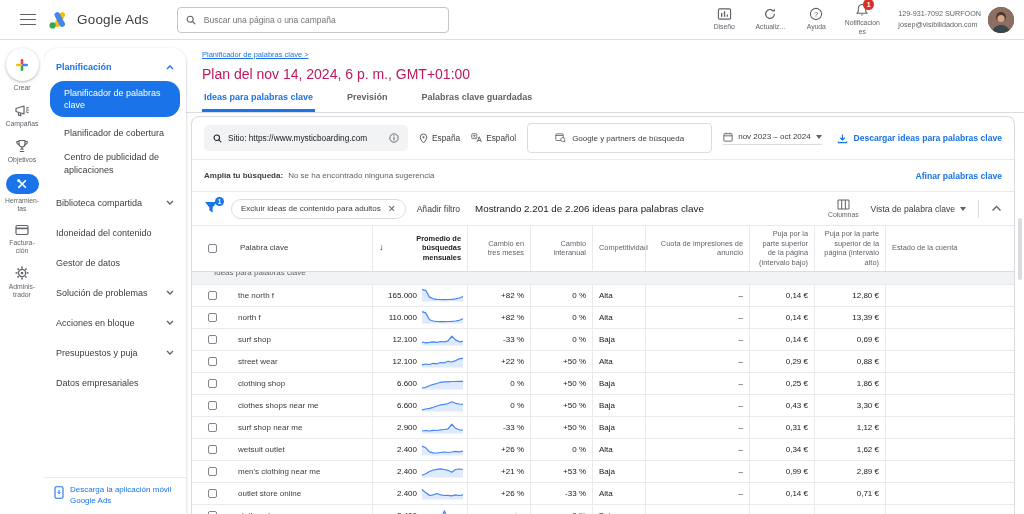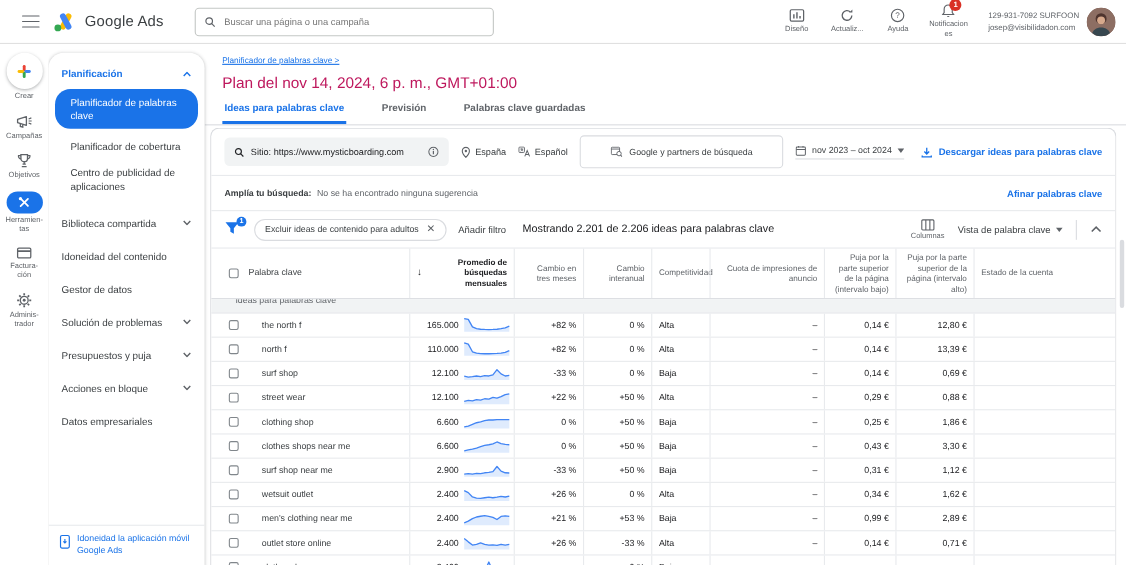--- a/index.html
+++ b/index.html
@@ -75,21 +75,21 @@
   .tbr-right{margin-left:auto;display:flex;align-items:center;gap:12px;}
   .col-stack{display:flex;flex-direction:column;align-items:center;gap:1px;font-size:6.8px;color:#5f6368;cursor:pointer;}
   .view-ctl{display:flex;align-items:center;gap:5px;font-size:8.6px;color:#3c4043;cursor:pointer;}
   .vsep{width:1px;height:18px;background:#dadce0;}
 
   .grid{display:grid;grid-template-columns:180px 95px 63px 62px 53px 104px 65px 71px 1fr;}
   .thead{border-top:1px solid #e8eaed;border-bottom:1px solid #dadce0;min-height:34px;font-size:7.4px;color:#5f6368;}
   .th{display:flex;align-items:center;justify-content:flex-end;text-align:right;padding:3px 6px;border-left:1px solid #e8eaed;line-height:1.3;height:100%;}
   .th.no-b{border-left:none;}
   .th.left{justify-content:flex-start;text-align:left;}
-  .th.kwh{gap:9px;padding-left:16px;font-size:8px;color:#3c4043;}
+  .th.kwh{gap:23px;padding-left:16px;font-size:8px;color:#3c4043;}
   .th.avgh{font-weight:700;color:#202124;gap:4px;}
   .sort-arrow{font-size:9px;color:#202124;font-weight:400;}
 
   .checkbox{width:9px;height:9px;border:1px solid #80868b;border-radius:2px;background:#fff;flex:none;cursor:pointer;}
 
   .section-row{height:13px;background:#f1f3f4;border-bottom:1px solid #e8eaed;position:relative;overflow:hidden;font-size:8px;color:#5f6368;}
   .section-row span{position:absolute;top:-4px;left:22px;}
 
   .row{height:22px;border-bottom:1px solid #e8eaed;font-size:8px;color:#3c4043;}
   .cell{display:flex;align-items:center;justify-content:flex-end;padding:0 6px;border-left:1px solid #e8eaed;height:100%;color:#202124;}
@@ -265,41 +265,41 @@
   <div class="side-group">
     <span>Gestor de datos</span>
   </div>
   <div class="side-group">
     <span>Solución de problemas</span>
     <svg width="8" height="5" viewBox="0 0 8 5">
         <path d="M1 1l3 3 3-3" fill="none" stroke="#5f6368" stroke-width="1.3"></path>
       </svg>
   </div>
   <div class="side-group">
-    <span>Presupuestos y puja</span>
+    <span>Acciones en bloque</span>
     <svg width="8" height="5" viewBox="0 0 8 5">
         <path d="M1 1l3 3 3-3" fill="none" stroke="#5f6368" stroke-width="1.3"></path>
       </svg>
   </div>
   <div class="side-group">
-    <span>Acciones en bloque</span>
+    <span>Presupuestos y puja</span>
     <svg width="8" height="5" viewBox="0 0 8 5">
         <path d="M1 1l3 3 3-3" fill="none" stroke="#5f6368" stroke-width="1.3"></path>
       </svg>
   </div>
   <div class="side-group">
     <span>Datos empresariales</span>
   </div>
 
   <div class="side-footer">
     <svg width="10" height="13" viewBox="0 0 10 13" style="flex:none;margin-top:1px;">
       <rect x="1" y="0.8" width="8" height="11.4" rx="1.4" fill="none" stroke="#1a73e8" stroke-width="1.1"></rect>
       <path d="M5 4v3.4M3.6 6.2L5 7.6 6.4 6.2" fill="none" stroke="#1a73e8" stroke-width="1"></path>
     </svg>
-    <span>Idoneidad la aplicación móvil
+    <span>Descarga la aplicación móvil
 Google Ads</span>
   </div>
 </aside>
 
 <main class="main">
   <div class="breadcrumb">Planificador de palabras clave &gt;</div>
   <h1 class="page-title">Plan del nov 14, 2024, 6 p. m., GMT+01:00</h1>
 
   <div class="tabs">
     <div class="tab active">Ideas para palabras clave</div>

